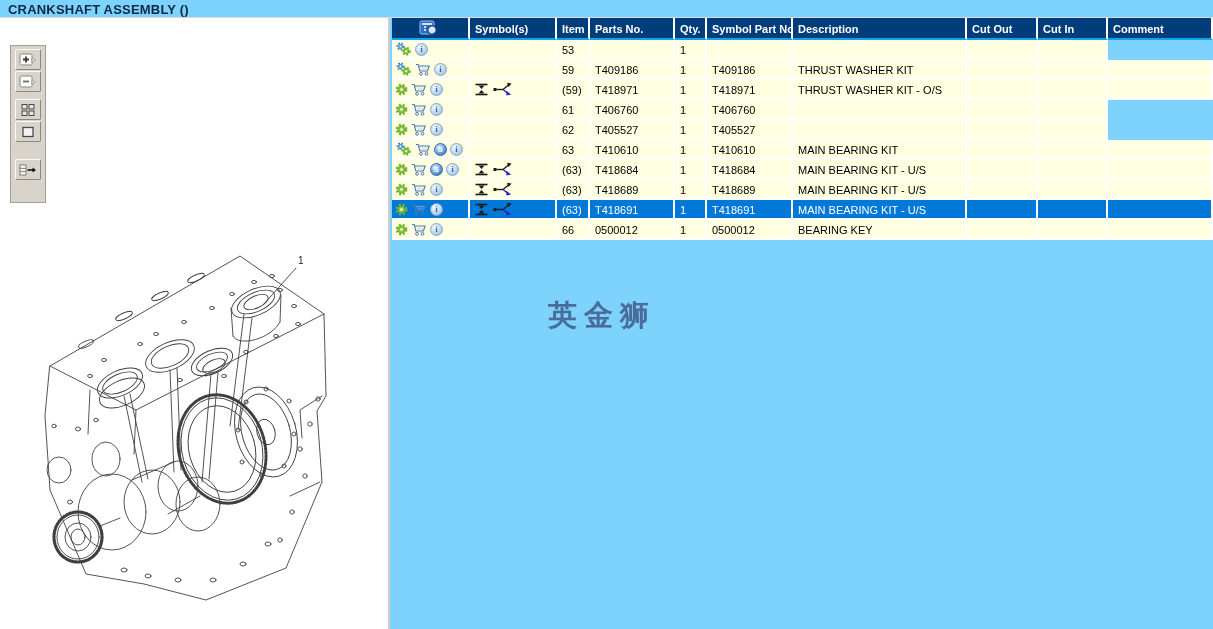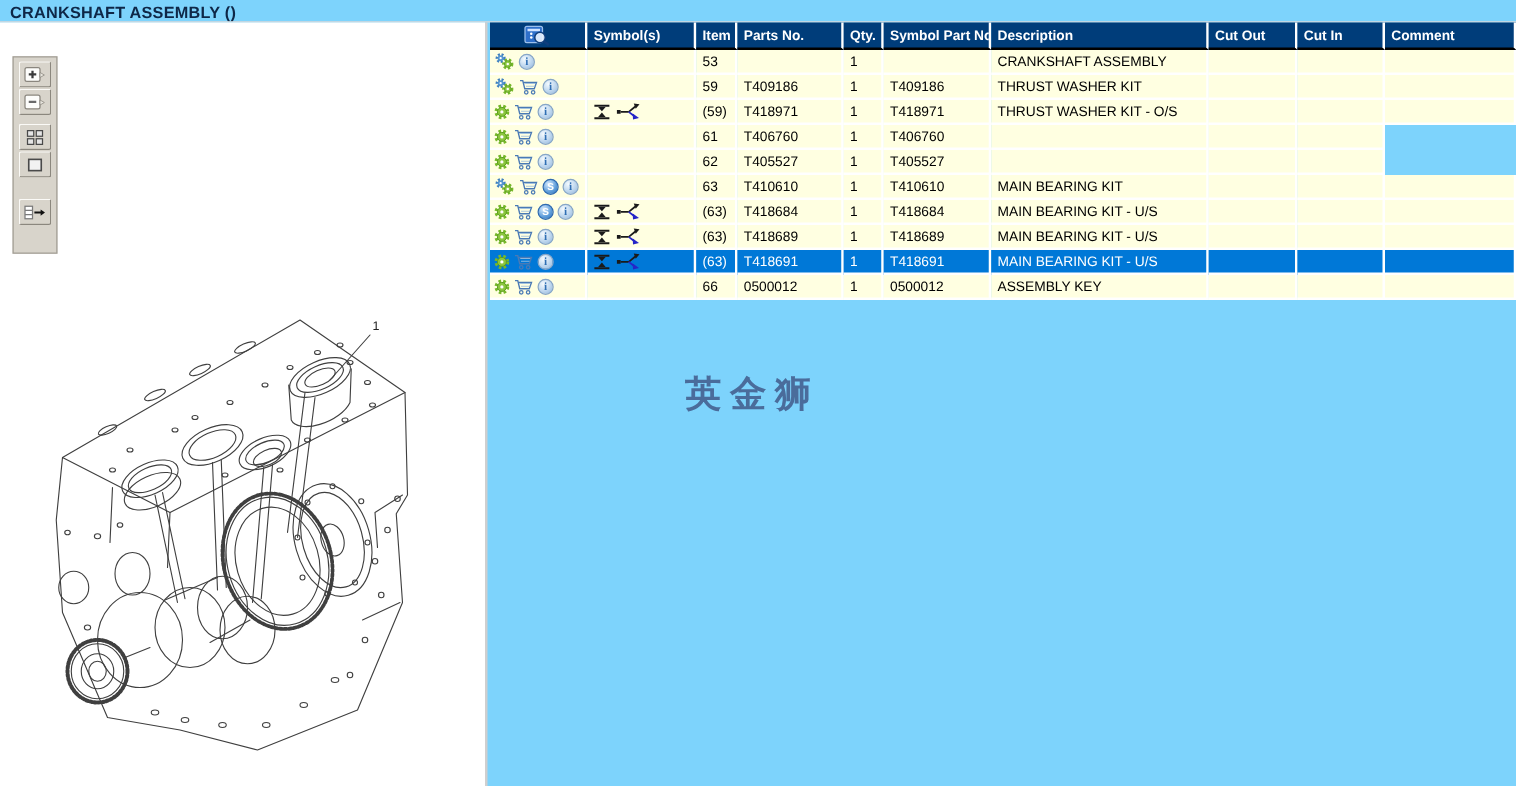--- a/index.html
+++ b/index.html
@@ -30,21 +30,21 @@
 
   
   #watermark { position:absolute; left:548px; top:296px; font-size:29px; font-weight:bold;
     letter-spacing:7px; color:#4a6c9b; }
 
   
   #table { position:absolute; left:392px; top:18px; width:821px; }
   .grid-row { display:grid; grid-template-columns:78px 87px 33px 85px 32px 86px 174px 71px 70px 1fr; }
   .hcell { background:var(--header-bg); color:#fff; font-weight:bold; font-size:11px;
     height:22px; line-height:18px; padding:2px 0 0 5px; border-right:2px solid #fff;
-    border-bottom:2px solid #000000; white-space:nowrap; overflow:hidden; }
+    border-bottom:2px solid #0ea5e9; white-space:nowrap; overflow:hidden; }
   .hcell.icon-cell { display:flex; align-items:center; justify-content:center; padding:0; }
   .trow { cursor:default; }
   .tcell { background:var(--row-bg); color:#000; font-size:11px; height:20px; line-height:16px;
     padding:2px 0 0 5px; border-right:2px solid #fff; border-bottom:2px solid #fff;
     white-space:nowrap; overflow:hidden; }
   .trow.selected .tcell { background:var(--selected-bg); color:#fff; }
   .tcell.icons { display:flex; align-items:center; gap:3px; padding:0 0 0 3px; }
   .tcell.symbols { display:flex; align-items:center; gap:4px; padding:0 0 0 4px; }
 
   .ico-round { width:13px; height:13px; border-radius:50%; display:inline-flex;
@@ -253,21 +253,20 @@
               <circle cx="11.2" cy="9.2" r="2.7" fill="#8cc63f" stroke="#5a9e1f" stroke-width="0.7"></circle>
               <circle cx="11.2" cy="9.2" r="1" fill="#ffffff"></circle>
             </svg>
             <span class="ico-round ico-info">i</span>
           </div>
           <div class="tcell symbols"></div>
           <div class="tcell">53</div>
           <div class="tcell"></div>
           <div class="tcell">1</div>
           <div class="tcell"></div>
-          <div class="tcell">CRANKSHAFT ASSEMBLY</div>
           <div class="tcell"></div>
           <div class="tcell"></div>
           <div class="tcell"></div>
         </div>
         <div class="grid-row trow">
           <div class="tcell icons">
             <svg width="17" height="14" viewBox="0 0 17 14">
               <circle cx="5.5" cy="4.5" r="3" fill="none" stroke="#3f7fbf" stroke-width="2" stroke-dasharray="1.6 1.3"></circle>
               <circle cx="5.5" cy="4.5" r="2.4" fill="#5596d0"></circle>
               <circle cx="5.5" cy="4.5" r="0.9" fill="#ffffff"></circle>
@@ -544,21 +543,21 @@
               <circle cx="6" cy="10.8" r="1.4" fill="none" stroke="#4a7ab5"></circle>
               <circle cx="11.5" cy="10.8" r="1.4" fill="none" stroke="#4a7ab5"></circle>
             </svg>
             <span class="ico-round ico-info">i</span>
           </div>
           <div class="tcell symbols"></div>
           <div class="tcell">66</div>
           <div class="tcell">0500012</div>
           <div class="tcell">1</div>
           <div class="tcell">0500012</div>
-          <div class="tcell">ASSEMBLY KEY</div>
+          <div class="tcell">BEARING KEY</div>
           <div class="tcell"></div>
           <div class="tcell"></div>
           <div class="tcell"></div>
         </div>
       </div>
   </div>
 
 </div>
 
 </body></html>

